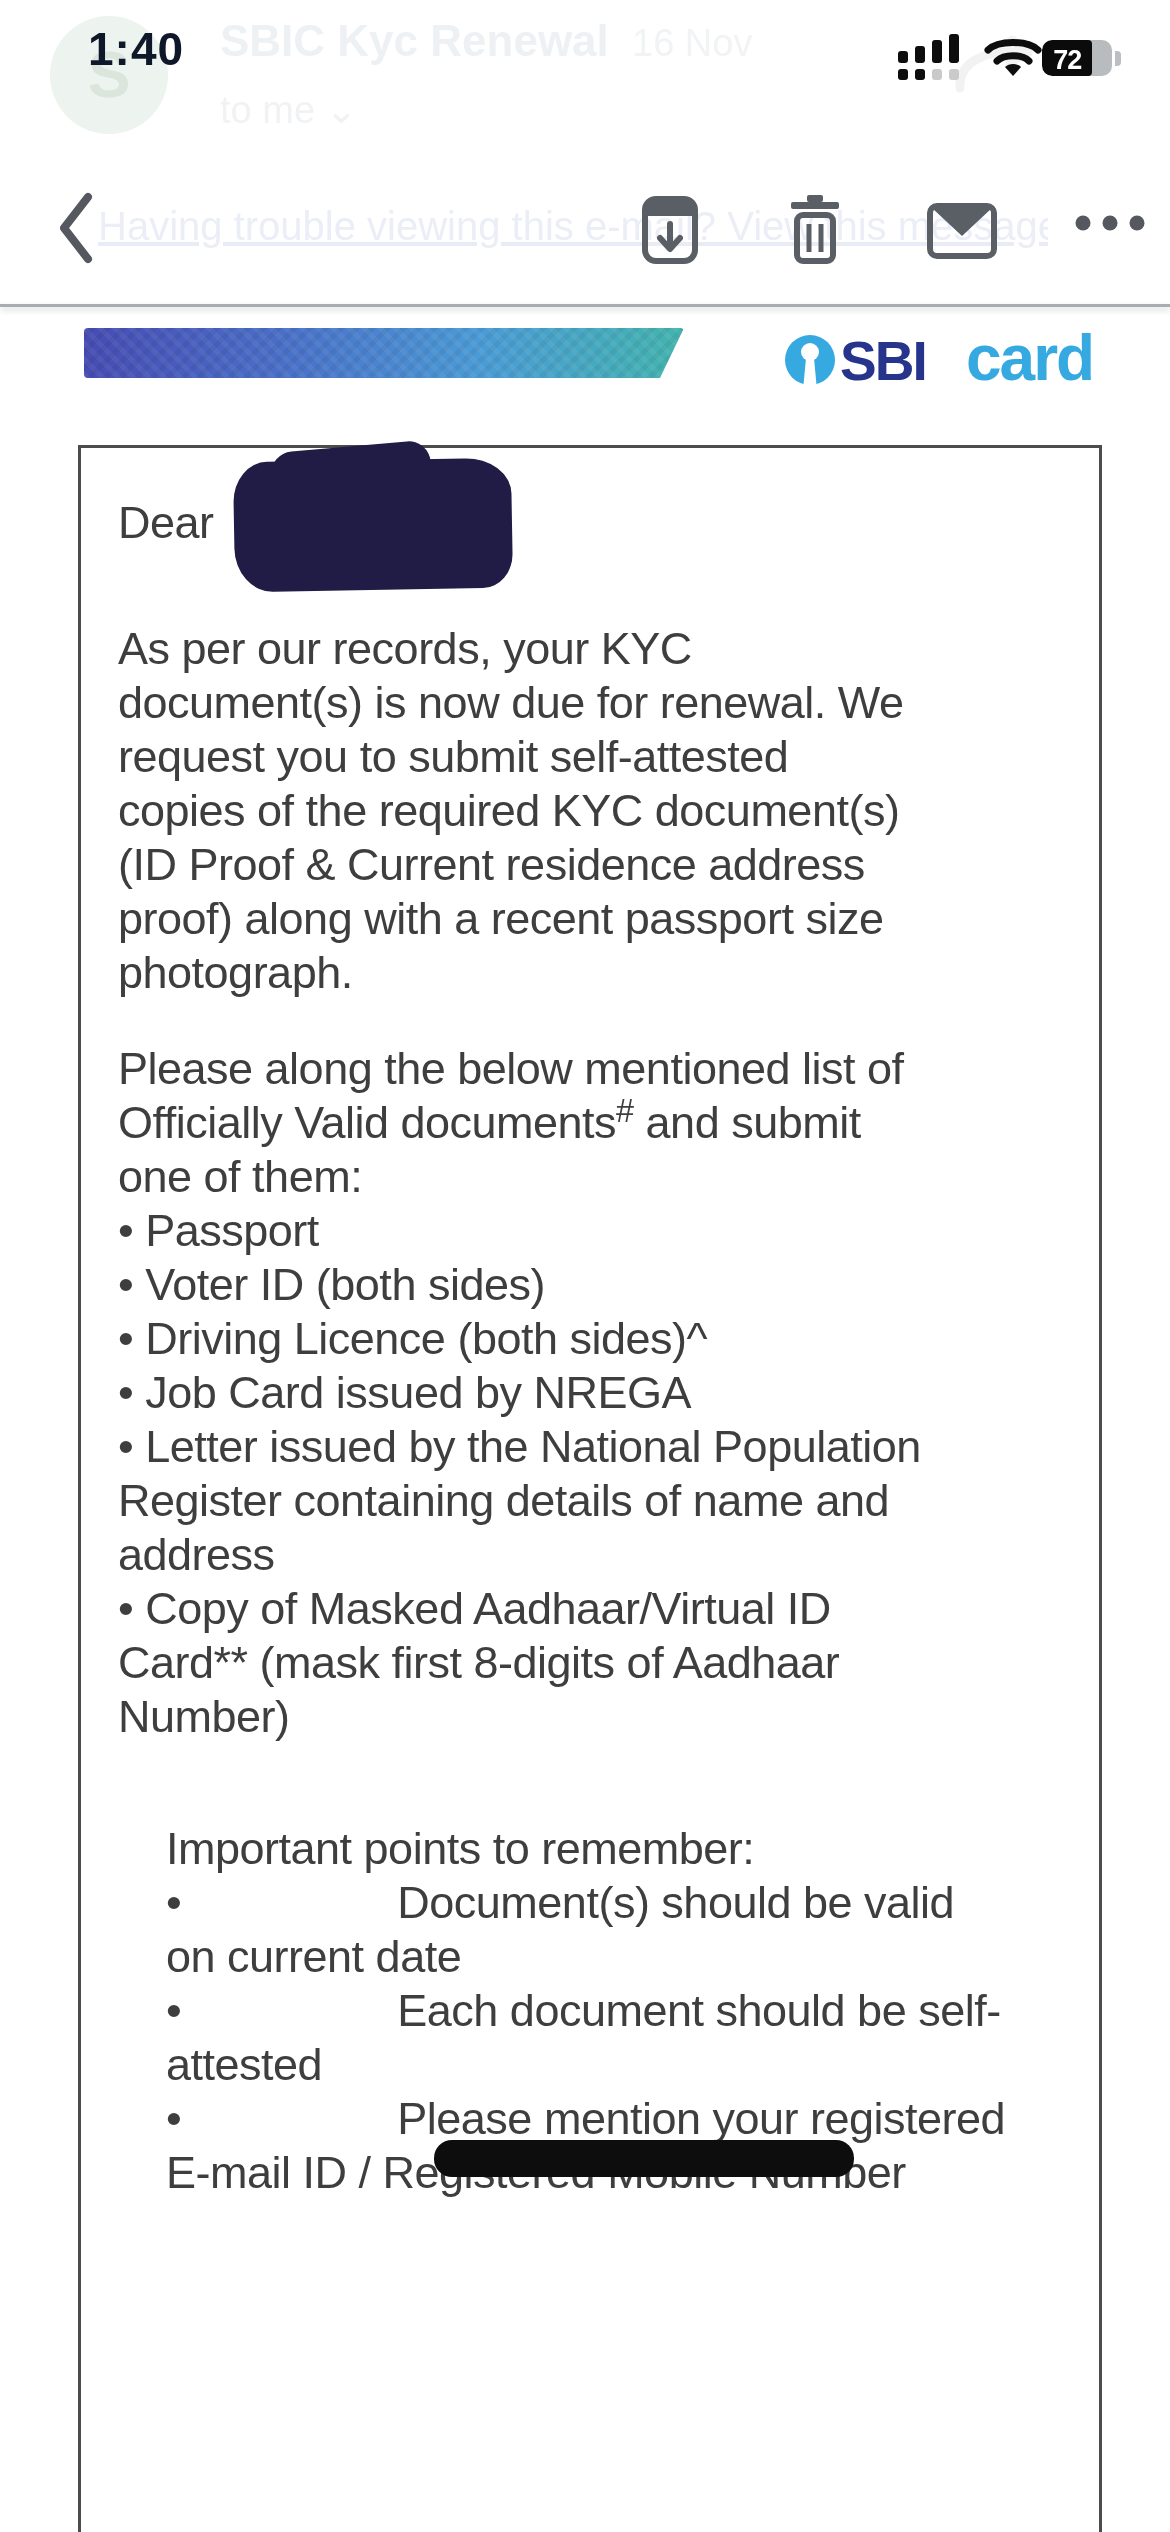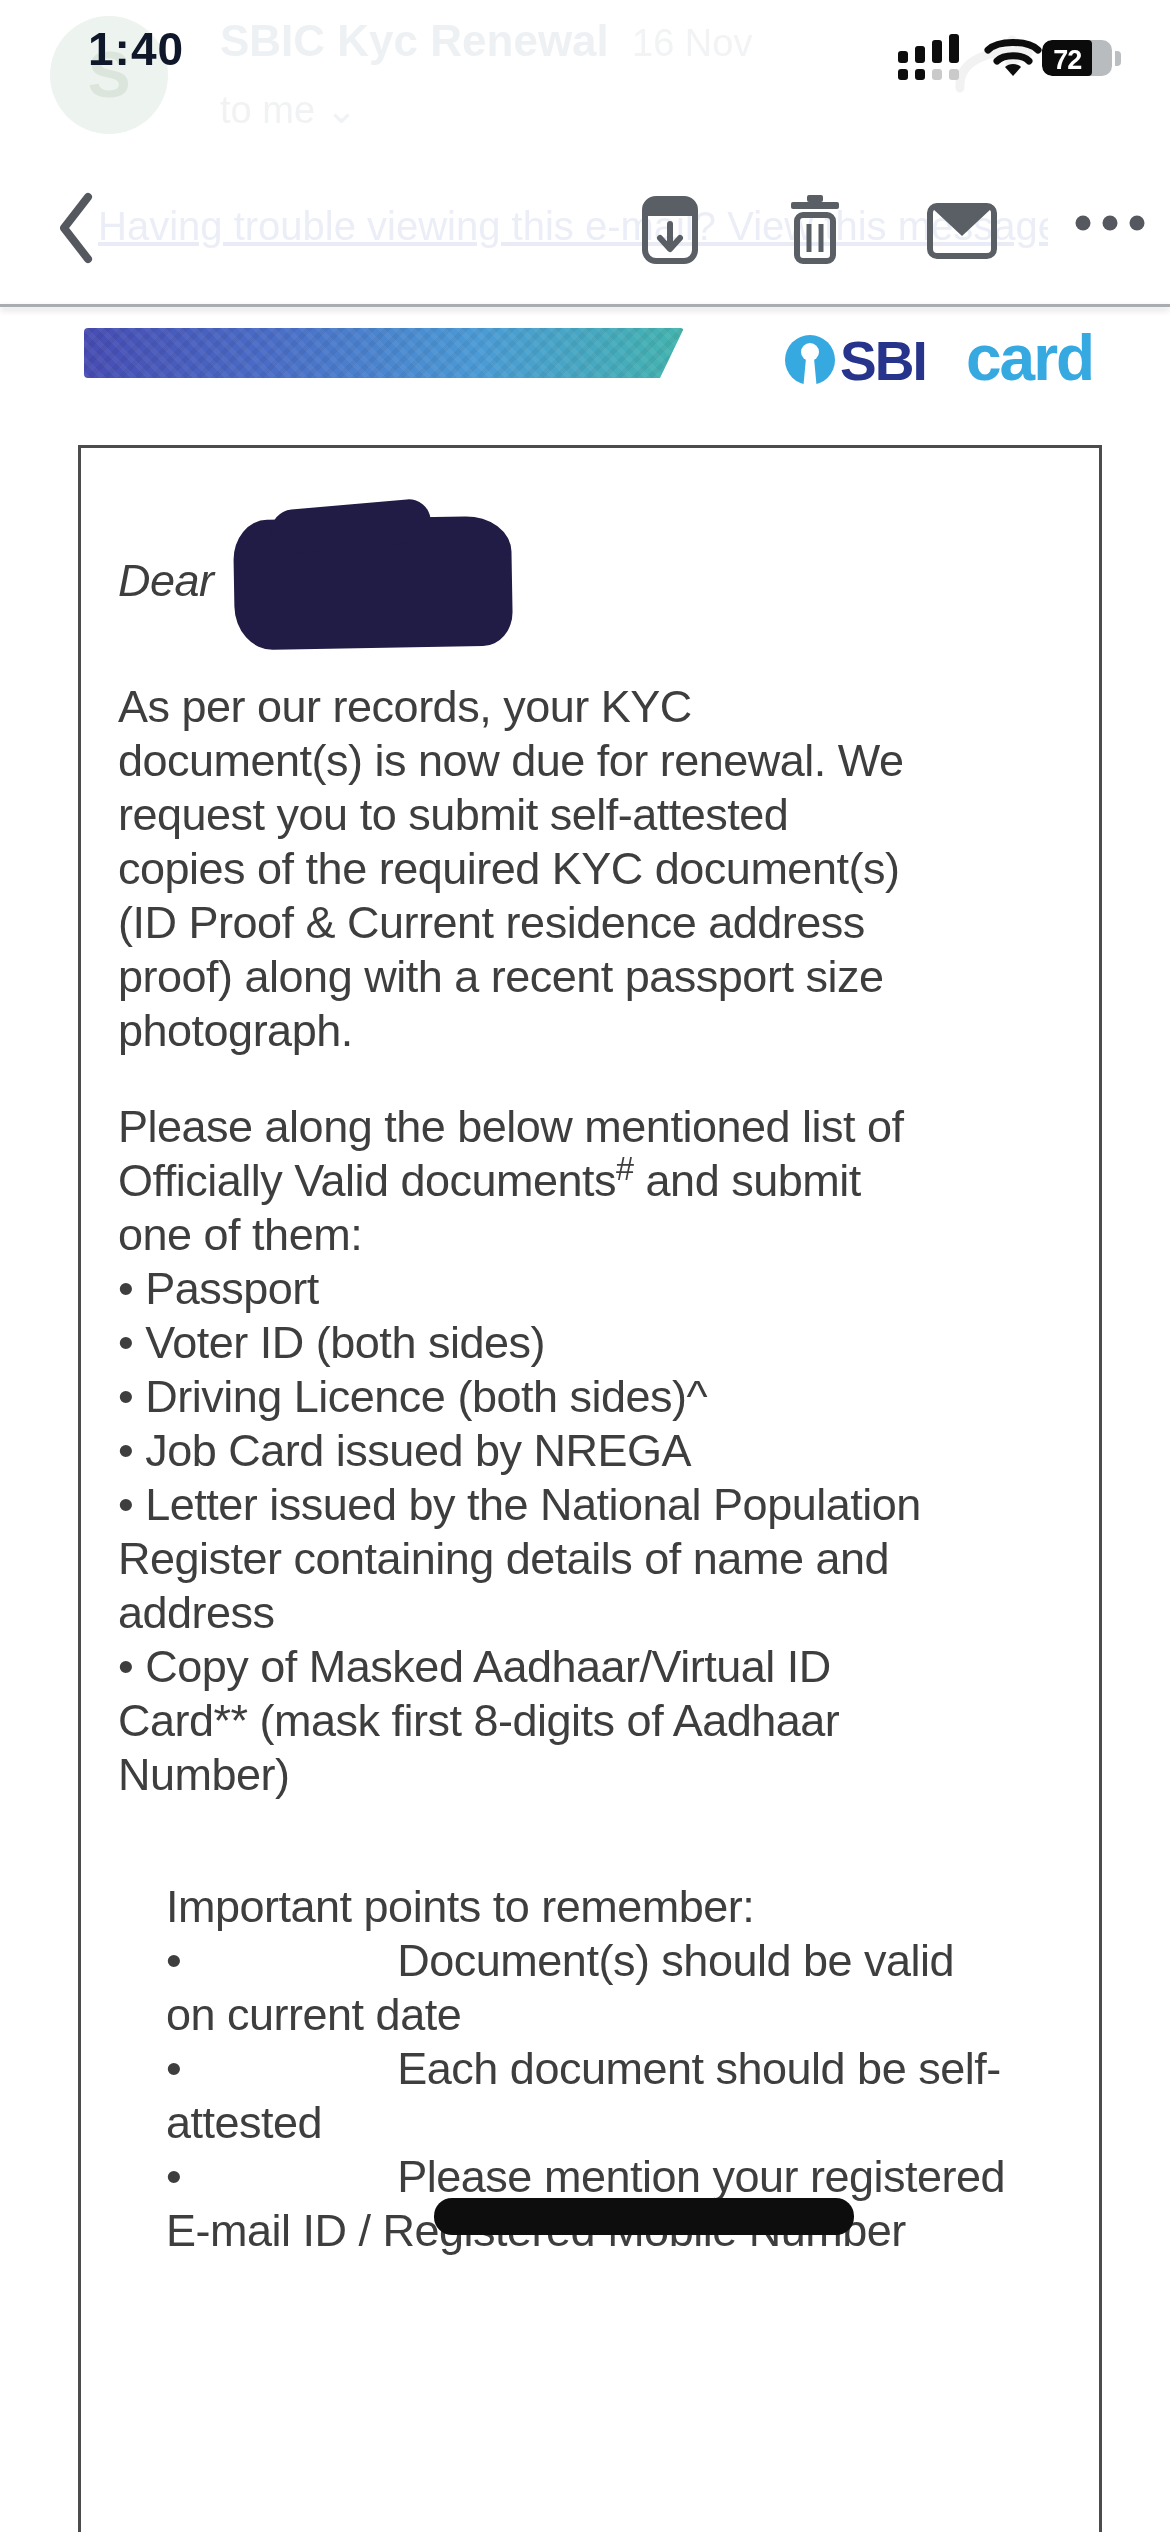--- a/index.html
+++ b/index.html
@@ -43,21 +43,21 @@
       repeating-linear-gradient(-45deg,rgba(0,0,0,0.05) 0 5px,transparent 5px 11px),
       linear-gradient(90deg,#474cb3 0%,#4a6ec7 32%,#4b9bd6 66%,#43b4ae 100%);
     clip-path:polygon(0 0,100% 0,96% 100%,0 100%);border-radius:4px;}
   .logo{position:absolute;left:782px;top:316px;}
   
   .email-box{position:absolute;left:78px;top:445px;width:1024px;height:2300px;
     border:3px solid #4c4c4c;box-sizing:border-box;padding:0 18px 0 37px;
     color:#3e3e3e;font-size:45px;line-height:54px;letter-spacing:-0.5px;}
   .pre{white-space:pre-line;}
   .prewrap{white-space:pre-wrap;}
-  .dear-row{margin-top:106px;position:relative;height:56px;font-style:italic;}
+  .dear-row{margin-top:48px;position:relative;height:56px;}
   .scribble{position:absolute;left:116px;top:-36px;width:278px;height:130px;background:#201c45;
     border-radius:34px 46px 30px 38px / 40px 36px 34px 44px;transform:rotate(-1deg);}
   .scribble::before{content:"";position:absolute;left:38px;top:-14px;width:160px;height:44px;
     background:#201c45;border-radius:22px;transform:rotate(-4deg);}
   .p1{margin-top:52px;}
   .p2{margin-top:70px;}
   .p3{margin-top:42px;}
   .doc-list{margin-top:0;}
   .imp{margin-top:78px;position:relative;margin-left:48px;}
   sup{font-size:0.72em;vertical-align:super;line-height:0;}

